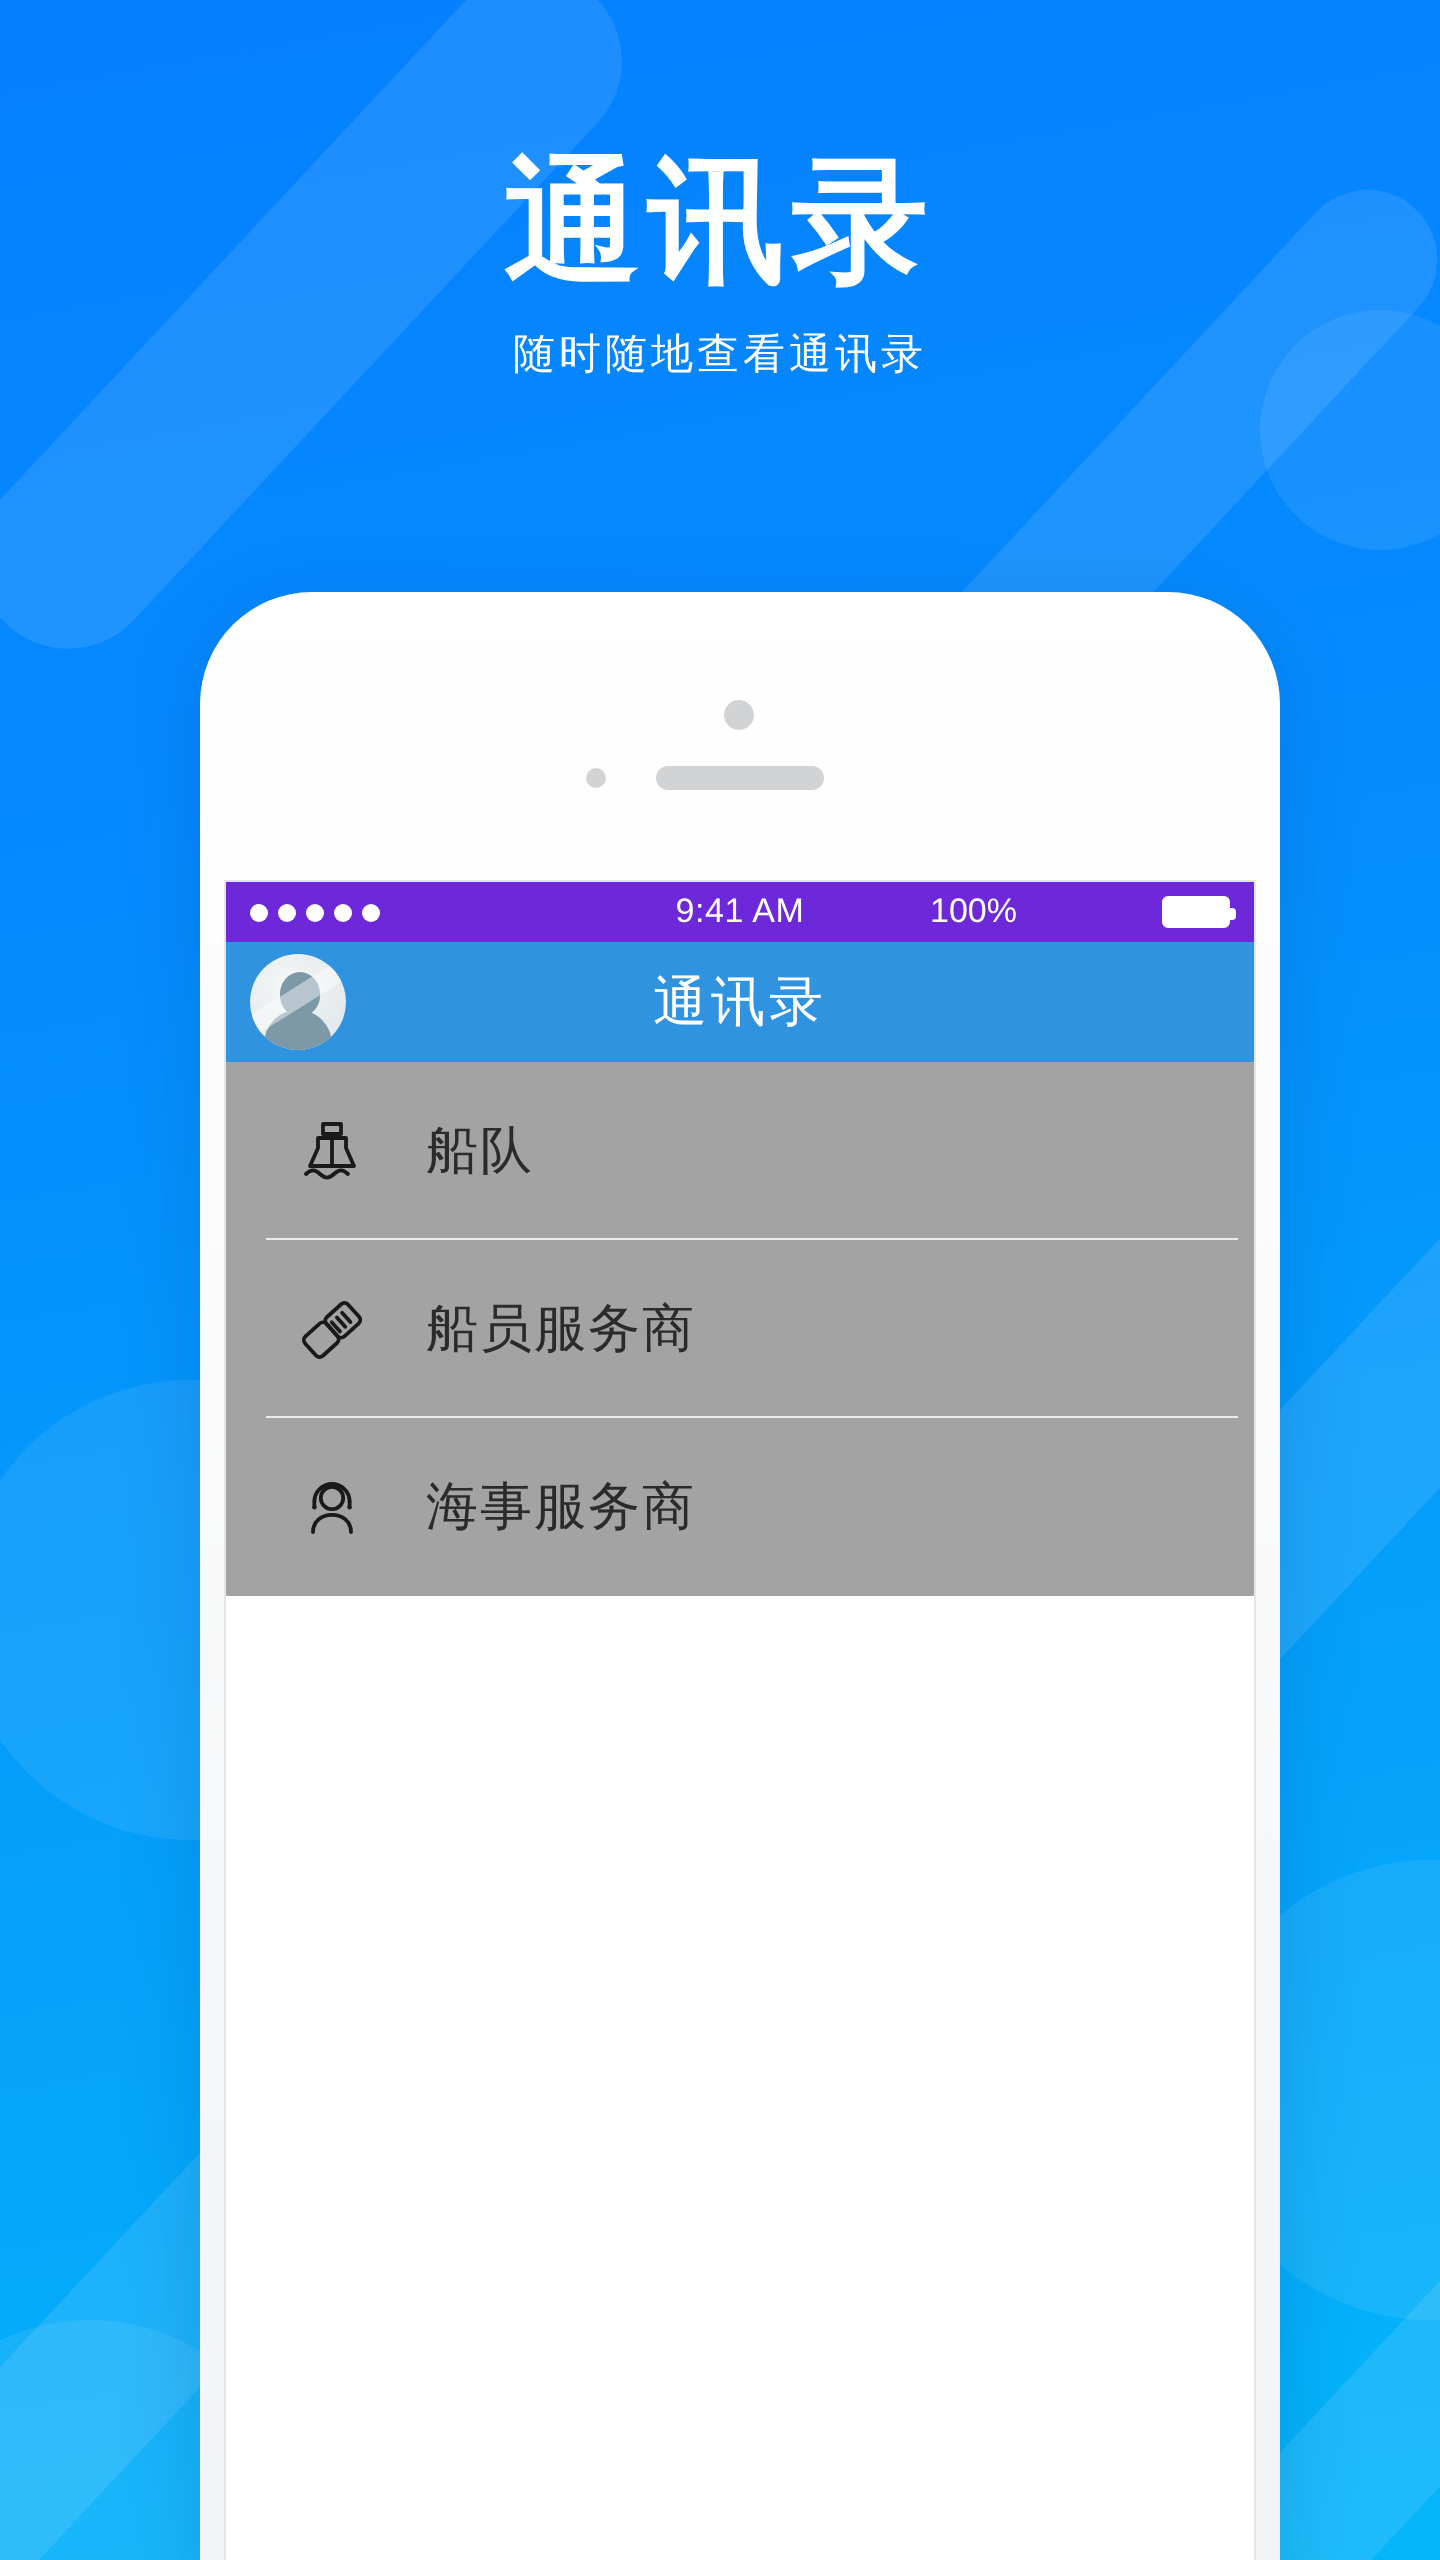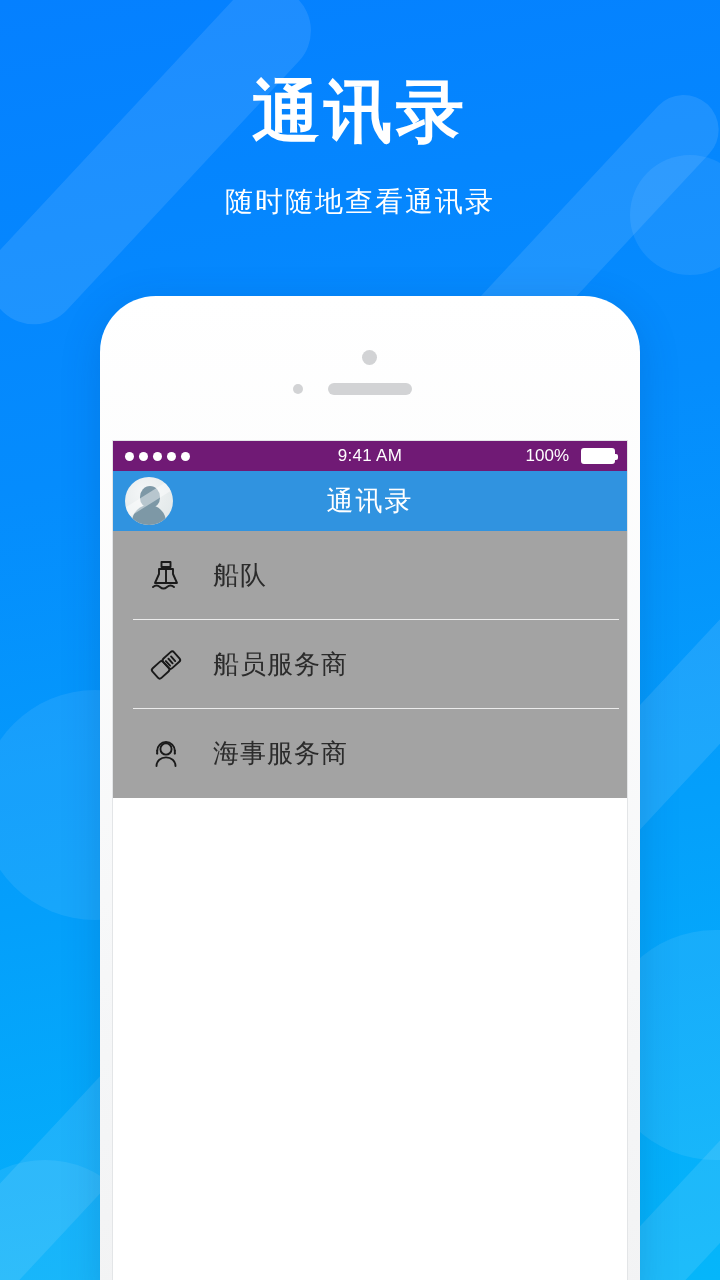--- a/index.html
+++ b/index.html
@@ -40,22 +40,22 @@
   .headings { position:absolute; top:0; left:0; width:720px; text-align:center; }
   .app-title {
     margin-top:76px;
     font-size:68px;
     font-weight:bold;
     color:#ffffff;
     letter-spacing:4px;
     line-height:1.05;
   }
   .app-subtitle {
-    margin-top:36px;
-    font-size:28px;
+    margin-top:16px;
+    font-size:21px;
     color:#ffffff;
     letter-spacing:2px;
     font-weight:normal;
   }
 
   
   .phone {
     position:absolute;
     left:100px; top:296px;
     width:540px; height:1000px;
@@ -83,29 +83,29 @@
     position:absolute;
     left:12px; top:144px;
     width:516px; height:856px;
     background:#ffffff;
     border:1px solid #e3e5e7;
     border-bottom:none;
     overflow:hidden;
   }
 
   .statusbar {
-    height:30px; background:#701a75;
+    height:30px; background:#6d28d9;
     display:flex; align-items:center;
     padding:0 12px;
     color:#ffffff; font-size:17px;
   }
   .sig { display:flex; gap:5px; align-items:center; width:150px; }
   .sig i { display:block; width:9px; height:9px; border-radius:50%; background:#ffffff; }
   .clock { flex:1; text-align:center; font-size:17px; letter-spacing:0.3px; }
-  .battwrap { width:150px; display:flex; align-items:center; justify-content:flex-end; gap:12px; }
+  .battwrap { width:150px; display:flex; align-items:center; justify-content:space-between; gap:22px; }
   .batt-pct { font-size:17px; }
   .batt {
     width:34px; height:16px; border:2px solid #ffffff; border-radius:3px;
     position:relative; background:#ffffff;
   }
   .batt:after {
     content:""; position:absolute; right:-5px; top:4px;
     width:3px; height:6px; background:#ffffff; border-radius:0 2px 2px 0;
   }
 

